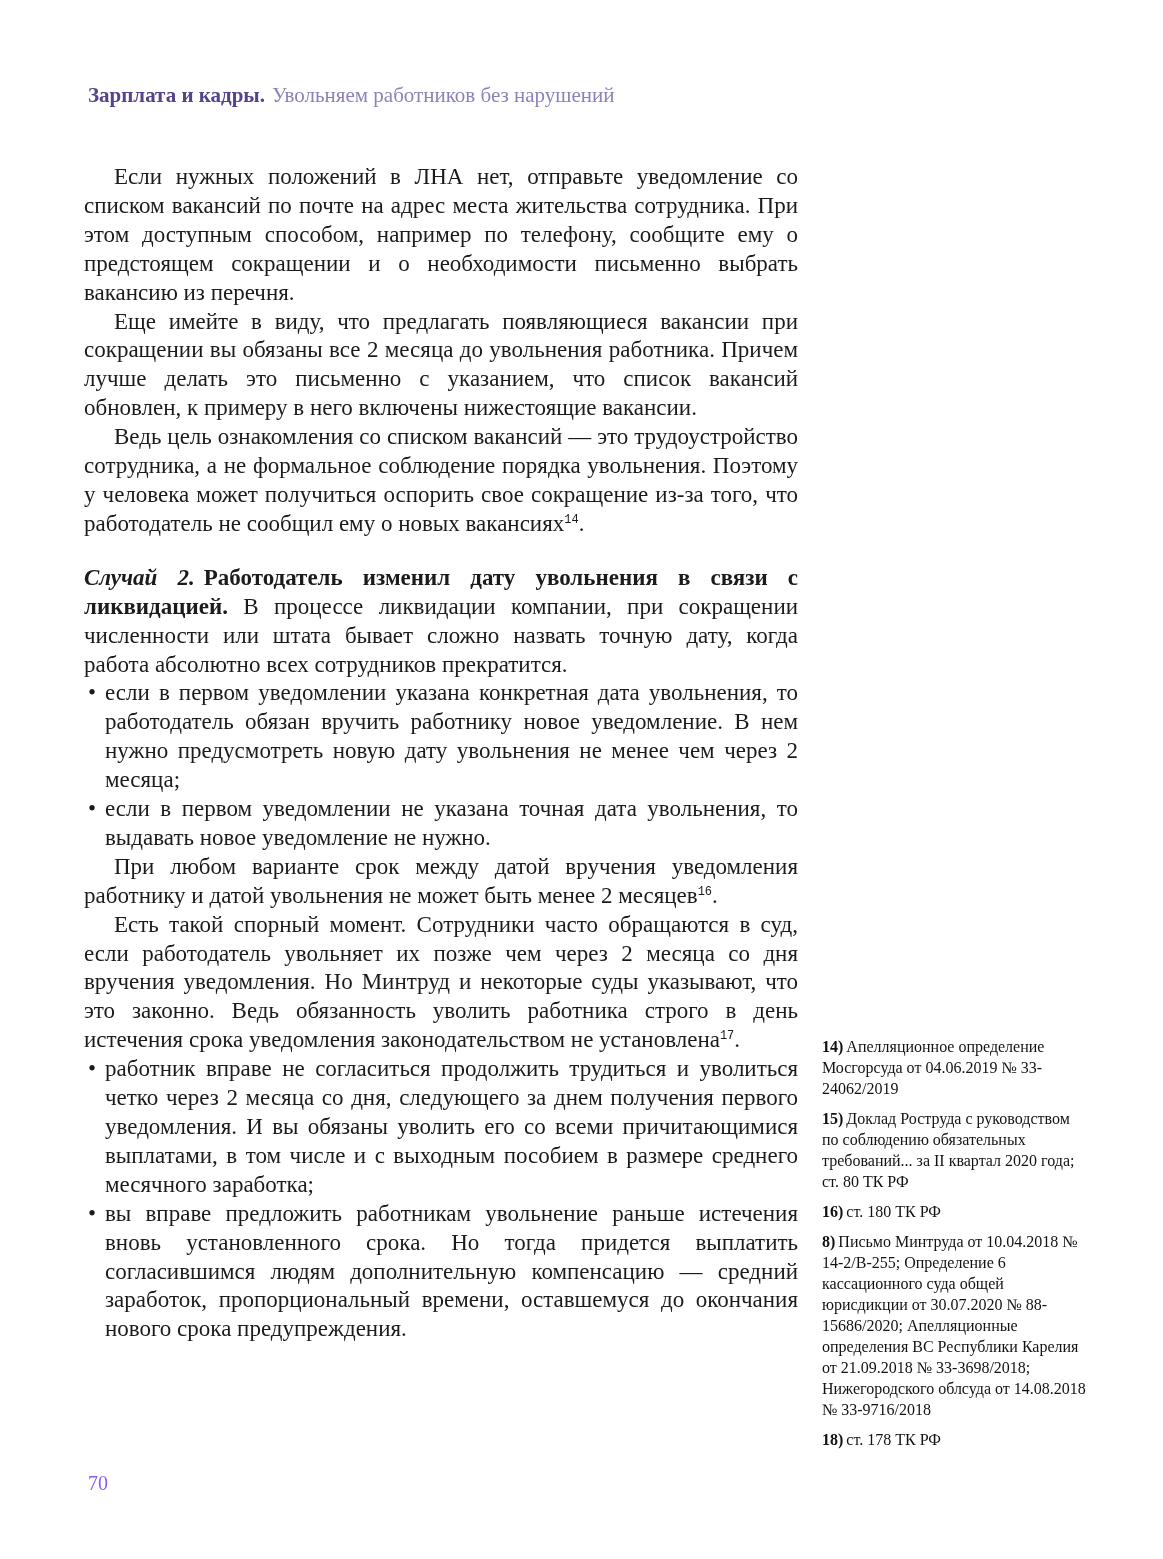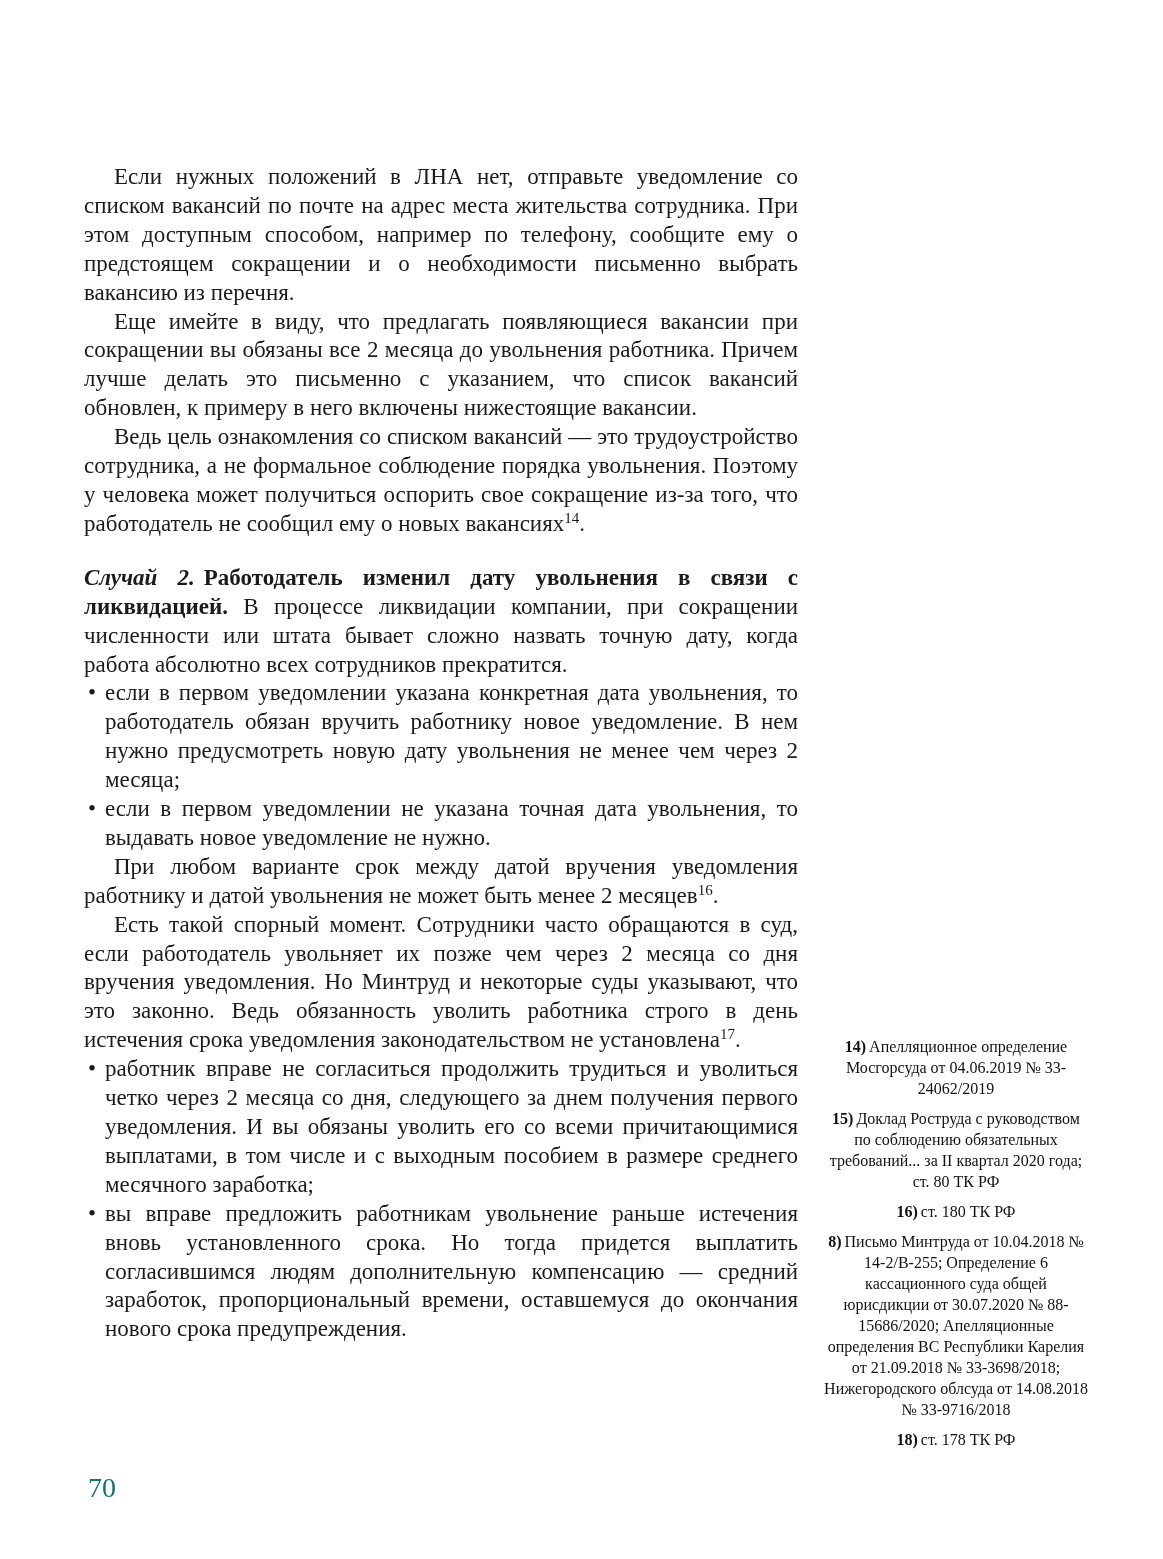--- a/index.html
+++ b/index.html
@@ -26,45 +26,48 @@
     font-size:23px;line-height:28.9px;
     text-align:justify;
     hyphens:auto;-webkit-hyphens:auto;
   }
   .body-col p{margin:0;padding:0;}
   .indent{text-indent:30px;}
   .case{margin-top:25px !important;}
   .case-label{font-weight:700;font-style:italic;margin-right:9px;margin-top:28px;}
   .case-bold{font-weight:700;}
   .fnref{
-    font-size:15px;line-height:0;vertical-align:8px;letter-spacing:0;
+    font-size:12px;line-height:0;vertical-align:8px;letter-spacing:0;font-family:Liberation Mono, monospace;
   }
   .bullet{position:relative;padding-left:21px;}
   .bullet .marker{position:absolute;left:4px;top:0;text-indent:0;}
 
   
   .notes-col{
     position:absolute;left:822px;top:1036px;width:268px;
     font-size:16px;line-height:21px;color:#121212;
-    text-align:center;
+    text-align:left;
   }
   .footnote{margin:0 0 9px 0;padding:0;}
   .fn-num{font-weight:700;margin-right:3px;}
 
   
   .page-number{
     position:absolute;left:88px;top:1472px;
-    font-size:28px;color:#0f766e;
+    font-size:20px;color:#8b5cf6;
   }
 </style>
 </head>
 <body>
 
 <div class="page">
 
+  <header class="running-head">
+    <span class="brand">Зарплата и кадры.</span><span class="subtitle">Увольняем работников без нарушений</span>
+  </header>
 
   <main class="body-col">
 
     <p class="indent">Если нужных положений в ЛНА нет, отправьте уведомление со списком вакансий по почте на адрес места жительства сотрудника. При этом доступным способом, например по телефону, сообщите ему о предстоящем сокращении и о необходимости письменно выбрать вакансию из перечня.</p>
 
     <p class="indent">Еще имейте в виду, что предлагать появляющиеся вакансии при сокращении вы обязаны все 2 месяца до увольнения работника. Причем лучше делать это письменно с указанием, что список вакансий обновлен, к примеру в него включены нижестоящие вакансии.</p>
 
     <p class="indent"><span>Ведь цель ознакомления со списком вакансий — это трудоустройство сотрудника, а не формальное соблюдение порядка увольнения. Поэтому у человека может получиться оспорить свое сокращение из-за того, что работодатель не сообщил ему о новых вакансиях</span><sup class="fnref">14</sup><span>.</span></p>
 
     <p class="case"><span class="case-label">Случай 2.</span><span class="case-bold">Работодатель изменил дату увольнения в связи с ликвидацией.</span> <span>В процессе ликвидации компании, при сокращении численности или штата бывает сложно назвать точную дату, когда работа абсолютно всех сотрудников прекратится.</span></p>

